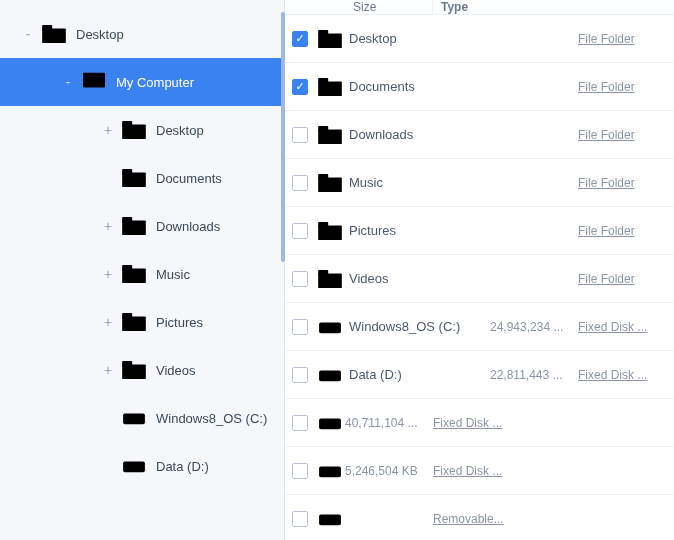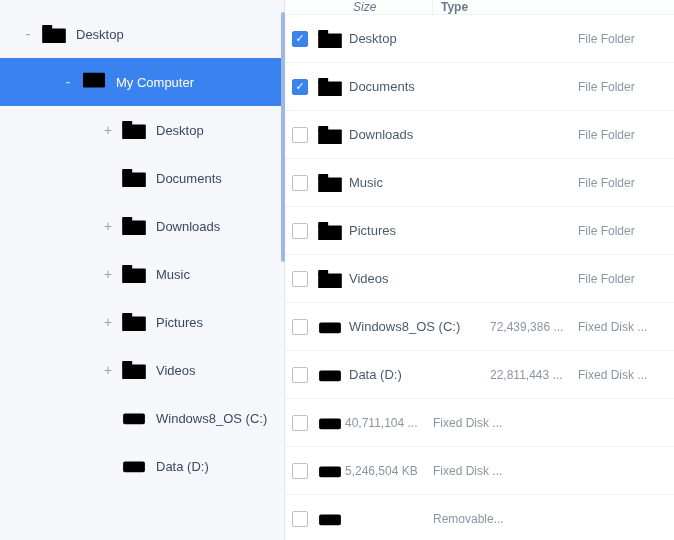--- a/index.html
+++ b/index.html
@@ -75,37 +75,37 @@
   align-items: center;
   color: #6d7a8c;
   font-size: 12px;
   border-bottom: 1px solid #eef1f5;
   background: #fdfefe;
 }
 .col { display: flex; align-items: center; padding-left: 8px; border-right: 1px solid #eef1f5; height: 100%; }
 .col.chk { width: 30px; border-right: none; }
 .col.icon { width: 30px; border-right: none; padding-left: 0;}
 .col.name { flex: 1; }
-.col.size { width: 88px; font-style: italic; }
+.col.size { width: 88px; }
 .col.type { width: 96px; border-right: none; font-weight: bold;}
 .sort-caret { margin-left: 4px; font-size: 9px; color: #9fb0c5; }
 
 .row {
   display: flex;
   align-items: center;
   height: 48px;
   border-bottom: 1px solid #eef1f5;
   color: #4a5a6e;
   cursor: pointer;
 }
 .row .chkcell { width: 30px; display:flex; justify-content:center; }
 .row .iconcell { width: 30px; display:flex; justify-content:center; }
 .row .namecell { flex: 1; padding-left: 4px; }
 .row .sizecell { width: 88px; color: #8a96a6; font-size: 12px; white-space: nowrap; overflow: hidden; text-overflow: ellipsis; padding-right:4px;}
-.row .typecell { width: 96px; color: #8a96a6; font-size: 12px; white-space: nowrap; overflow: hidden; text-overflow: ellipsis;}
+.row .typecell { width: 96px; color: #8a96a6; font-size: 12px; white-space: nowrap; overflow: hidden; text-overflow: ellipsis; text-decoration: underline;}
 
 .checkbox {
   width: 16px; height: 16px;
   border: 1.5px solid #b8c2d0;
   border-radius: 2px;
   background: #fff;
   display: flex; align-items:center; justify-content:center;
 }
 .checkbox.checked { background: #3a82f0; border-color: #3a82f0; }
 .checkbox.checked::after {
@@ -331,21 +331,21 @@
       <div class="row">
         <div class="chkcell">
           <div class="checkbox"></div>
         </div>
         <div class="iconcell">
           <svg class="drive-svg outline" width="26" height="20">
             <use href="#ico-drive"></use>
           </svg>
         </div>
         <div class="namecell">Windows8_OS (C:)</div>
-        <div class="sizecell">72,439,386 ...</div>
+        <div class="sizecell">24,943,234 ...</div>
         <div class="typecell">Fixed Disk ...</div>
       </div>
       <div class="row">
         <div class="chkcell">
           <div class="checkbox"></div>
         </div>
         <div class="iconcell">
           <svg class="drive-svg outline" width="26" height="20">
             <use href="#ico-drive"></use>
           </svg>

